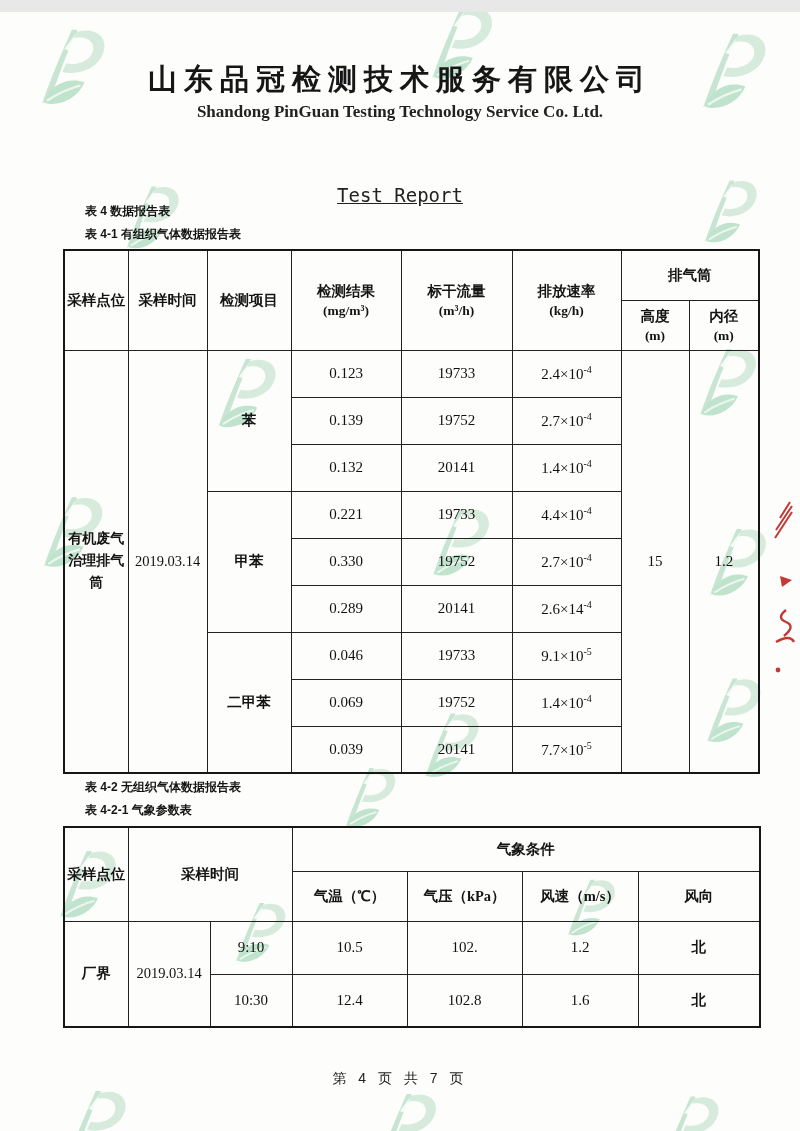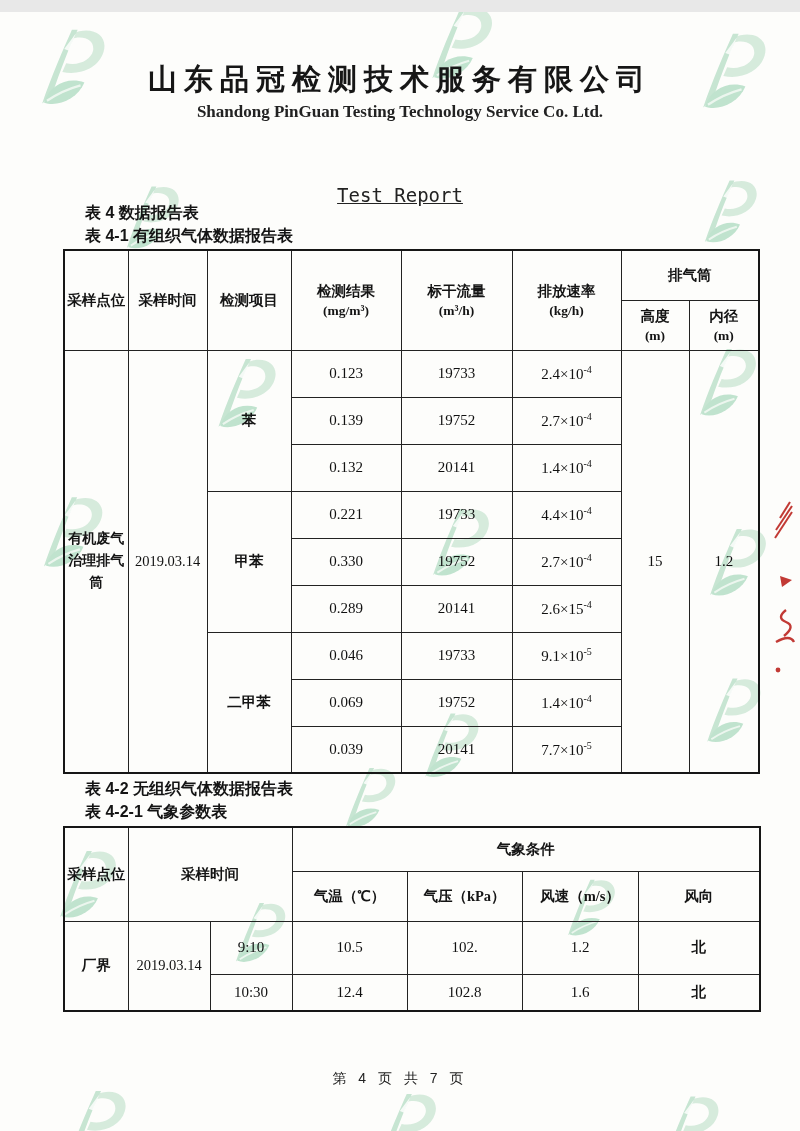--- a/index.html
+++ b/index.html
@@ -11,21 +11,21 @@
   .abs{position:absolute;}
   .center{left:0;width:800px;text-align:center;}
 
   
   .company-cn{top:48px;font-size:29px;font-weight:bold;letter-spacing:7px;color:#161616;}
   .company-en{top:90px;font-size:17px;font-weight:bold;font-family:"Liberation Serif","DejaVu Serif",serif;color:#222;text-align:center;}
   .title-cn{top:128px;font-size:35px;font-weight:bold;letter-spacing:30px;padding-left:30px;box-sizing:border-box;color:#111;}
   .title-en{top:172px;font-size:19px;font-family:"DejaVu Sans Mono","Liberation Mono",monospace;color:#222;text-decoration:underline;}
 
   
-  .caption{left:85px;font-size:16px;font-weight:bold;color:#141414;}
+  .caption{left:85px;font-size:12px;font-weight:bold;color:#141414;}
 
   
   table.rpt{
     position:absolute;border-collapse:collapse;table-layout:fixed;
     background:transparent;
   }
   table.rpt th,table.rpt td{
     border:1.6px solid #222;text-align:center;vertical-align:middle;
     padding:0 1px;overflow:hidden;
   }
@@ -210,21 +210,21 @@
       <td class="num"><span>4.4×10</span><sup>-4</sup></td>
     </tr>
     <tr style="height:47px">
       <td class="num">0.330</td>
       <td class="num">19752</td>
       <td class="num"><span>2.7×10</span><sup>-4</sup></td>
     </tr>
     <tr style="height:47px">
       <td class="num">0.289</td>
       <td class="num">20141</td>
-      <td class="num"><span>2.6×15</span><sup>-4</sup></td>
+      <td class="num"><span>2.6×14</span><sup>-4</sup></td>
     </tr>
 
     <tr style="height:47px">
       <td class="cn" rowspan="3">二甲苯</td>
       <td class="num">0.046</td>
       <td class="num">19733</td>
       <td class="num"><span>9.1×10</span><sup>-5</sup></td>
     </tr>
     <tr style="height:47px">
       <td class="num">0.069</td>
@@ -266,21 +266,21 @@
     </tr>
     <tr style="height:53px">
       <td class="cn" rowspan="2">厂界</td>
       <td class="num date-cell" rowspan="2">2019.03.14</td>
       <td class="num">9:10</td>
       <td class="num">10.5</td>
       <td class="num">102.</td>
       <td class="num">1.2</td>
       <td class="cn">北</td>
     </tr>
-    <tr style="height:37px">
+    <tr style="height:53px">
       <td class="num">10:30</td>
       <td class="num">12.4</td>
       <td class="num">102.8</td>
       <td class="num">1.6</td>
       <td class="cn">北</td>
     </tr>
   </tbody>
     </table>
 
   <div class="abs center footer">第 4 页 共 7 页</div>

